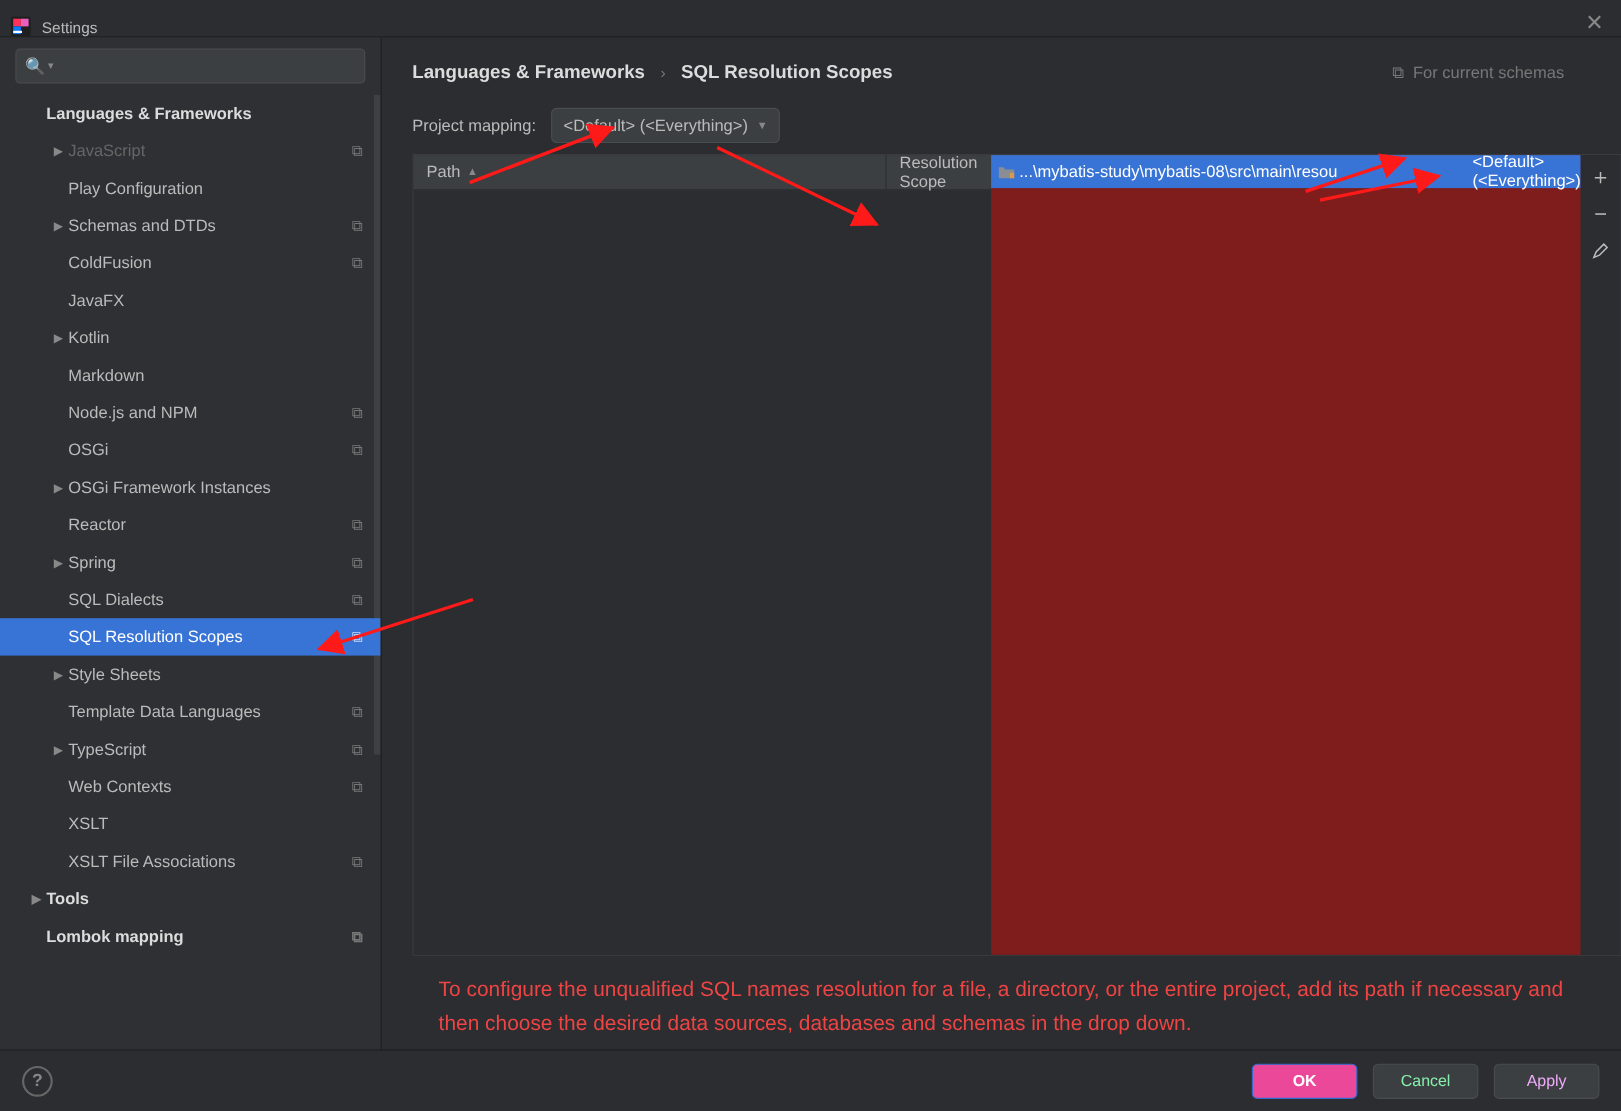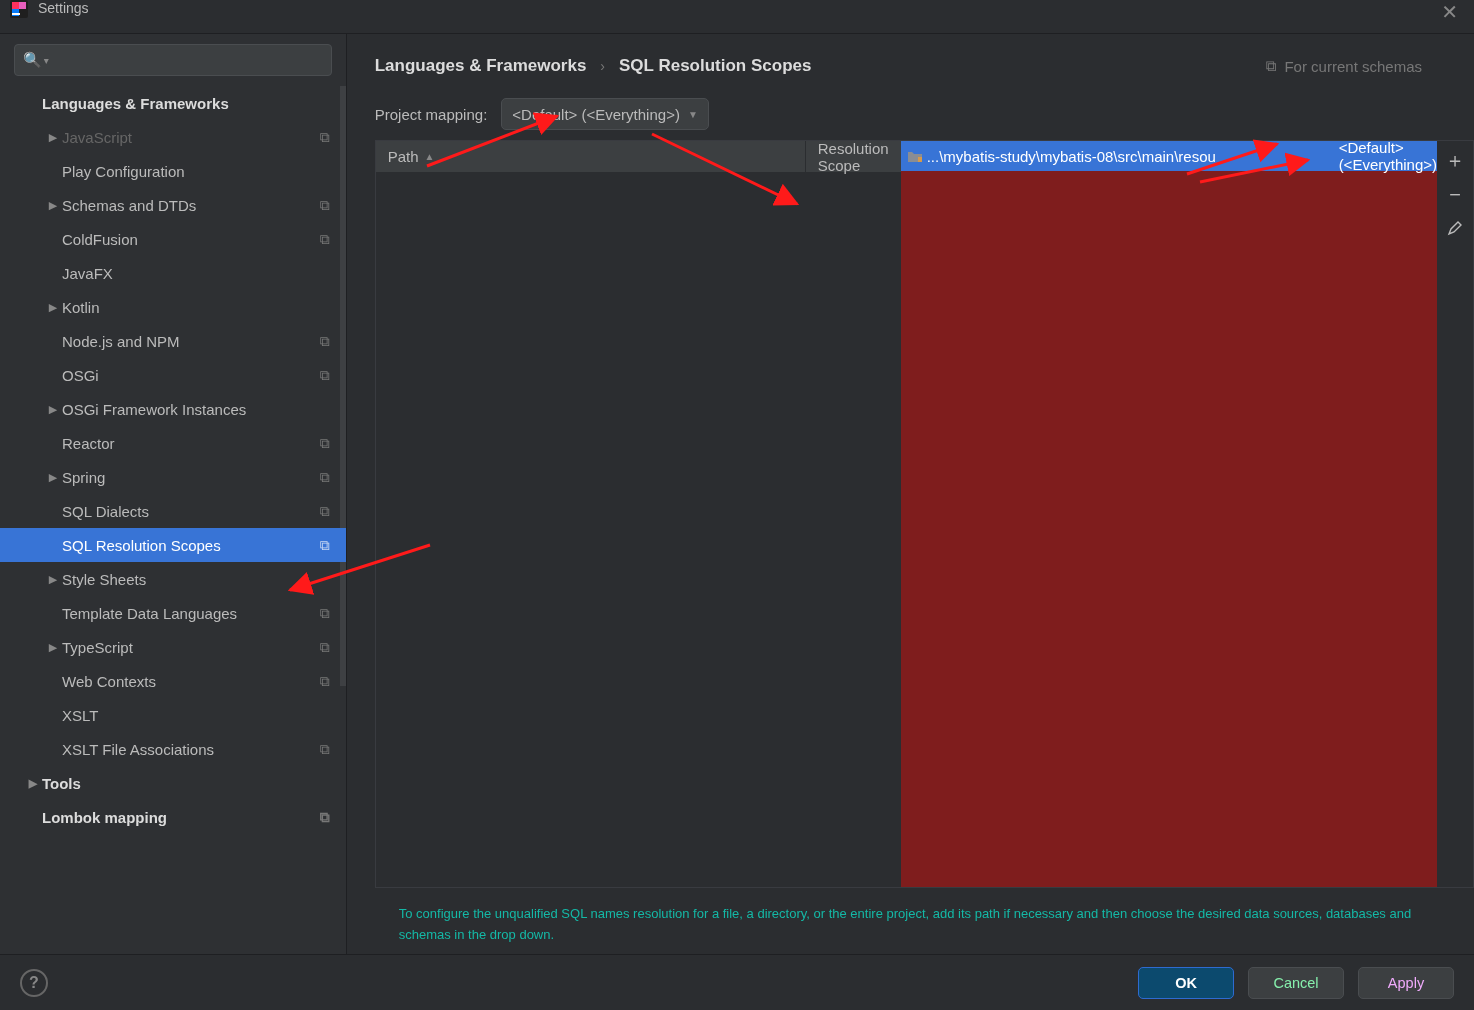--- a/index.html
+++ b/index.html
@@ -8,21 +8,21 @@
     background: #2b2d30;
     color: #bbbbbb;
     width: 1474px;
     height: 1010px;
     overflow: hidden;
     font-size: 14px;
   }
   .titlebar {
     height: 34px;
     display: flex;
-    align-items: flex-start;
+    align-items: flex-end;
     padding: 0 10px;
     background: #2b2d30;
     border-bottom: 1px solid #1e1f22;
   }
   .titlebar .app-icon {
     width: 18px; height: 18px;
     margin-right: 10px;
     display: flex; align-items: center; justify-content: center;
   }
   .titlebar .title { color: #bbbbbb; font-size: 14px; }
@@ -205,22 +205,22 @@
     display: flex; align-items: center; justify-content: center;
     color: #bbbbbb;
     cursor: pointer;
     font-size: 20px;
   }
   .side-btn.minus { font-size: 22px; line-height: 14px; }
   .side-btn.pen svg { width: 16px; height: 16px; }
 
   .hint {
     padding: 16px 28px 8px 52px;
-    font-size: 13px;
-    color: #14b8a6;
+    font-size: 19px;
+    color: #ef4444;
     line-height: 1.6;
   }
 
   .footer {
     height: 56px;
     border-top: 1px solid #1e1f22;
     display: flex;
     align-items: center;
     padding: 0 20px;
     gap: 14px;
@@ -239,21 +239,21 @@
     min-width: 96px;
     border: 1px solid #4a4d50;
     border-radius: 5px;
     background: #3c3f41;
     color: #86efac;
     display: flex; align-items: center; justify-content: center;
     font-size: 14.5px;
     cursor: pointer;
     padding: 0 18px;
   }
-  .btn.primary { background: #0c4a6e; border-color: #2e6bd1; color: #fff; font-weight: 600; }
+  .btn.primary { background: #ec4899; border-color: #2e6bd1; color: #fff; font-weight: 600; }
   .btn.ghost { color: #f0abfc; }
   .footer-wrap { position: relative; }
 
   
   .arrow-svg { position: absolute; pointer-events: none; }
 </style>
 </head>
 <body>
 
 <div class="titlebar">
@@ -303,20 +303,24 @@
           <span class="label">ColdFusion</span>
           <span class="copy-ic">⧉</span>
         </div>
         <div class="tree-item lvl-2">
           <span class="caret"></span>
           <span class="label">JavaFX</span>
         </div>
         <div class="tree-item lvl-2">
           <span class="caret">▶</span>
           <span class="label">Kotlin</span>
+        </div>
+        <div class="tree-item lvl-2">
+          <span class="caret"></span>
+          <span class="label">Markdown</span>
         </div>
         <div class="tree-item lvl-2">
           <span class="caret"></span>
           <span class="label">Node.js and NPM</span>
           <span class="copy-ic">⧉</span>
         </div>
         <div class="tree-item lvl-2">
           <span class="caret"></span>
           <span class="label">OSGi</span>
           <span class="copy-ic">⧉</span>

